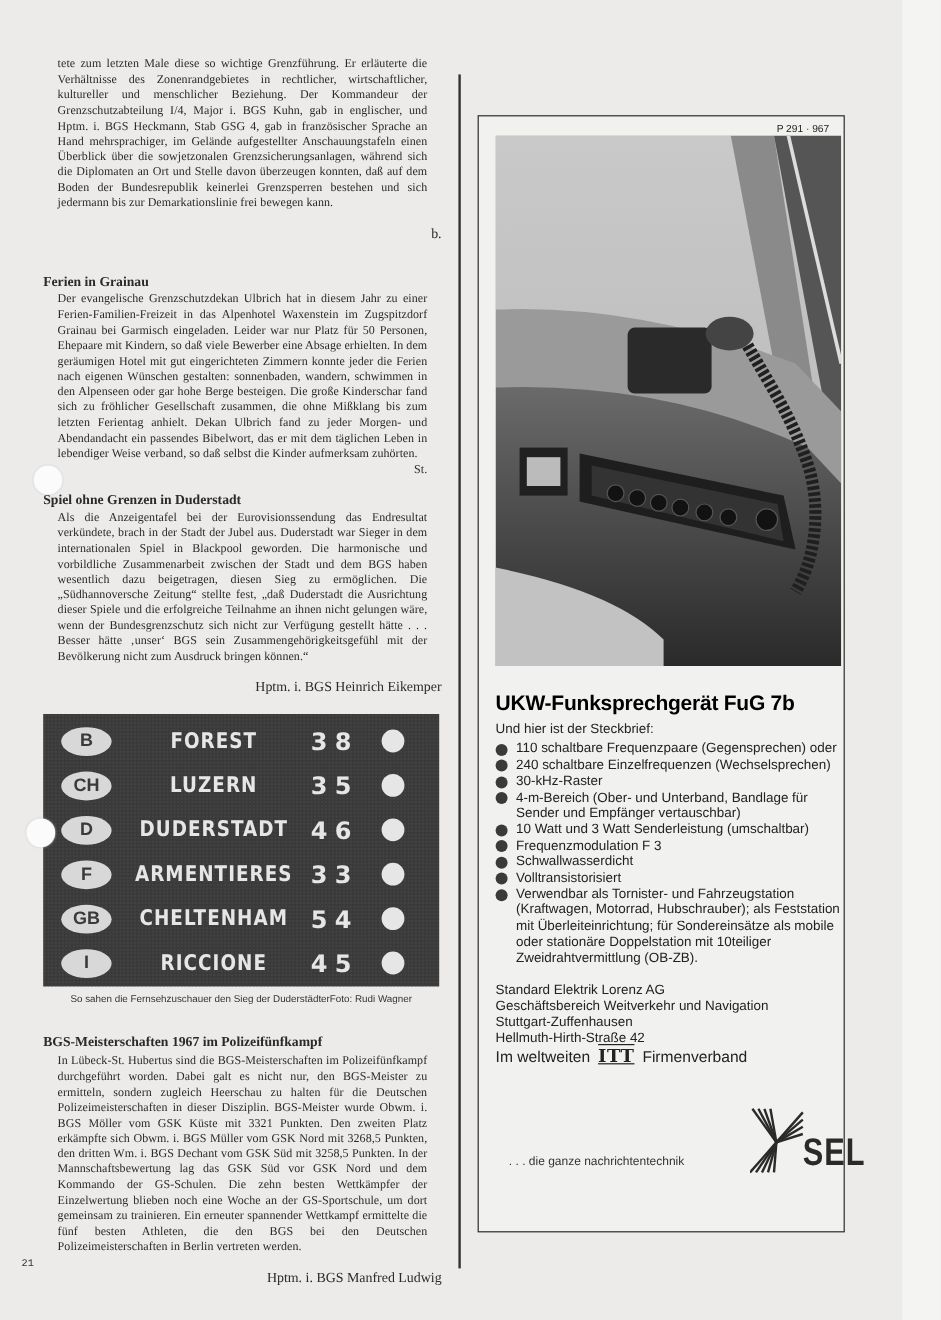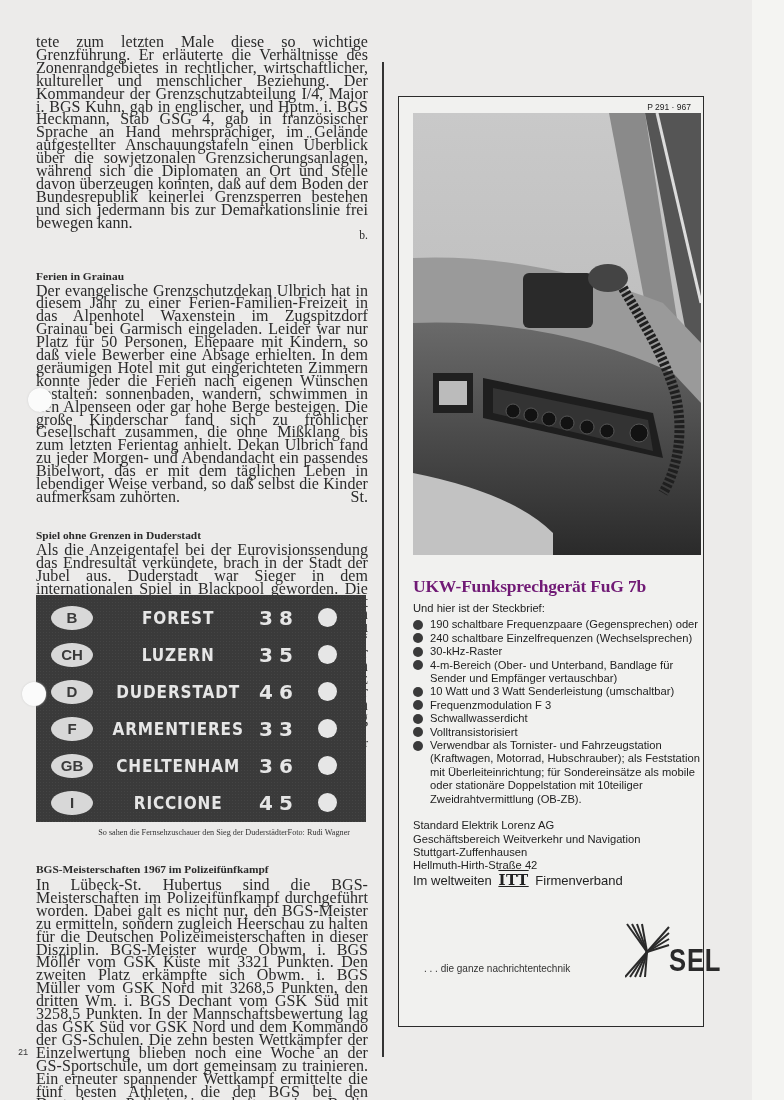--- a/index.html
+++ b/index.html
@@ -11,22 +11,22 @@
   }
   .page-edge {
     position: absolute; left: 0; top: 0; width: 752px; height: 1100px;
     background: #ecebea;
   }
   .col-left {
     position: absolute; left: 36px; top: 36px; width: 332px;
   }
   .para {
     font-family: "Liberation Serif", serif;
-    font-size: 16px; line-height: 12.9px;
-    text-align: justify; margin: 0; color: #2a2a2a;
+    font-size: 10px; line-height: 12.9px;
+    text-align: justify; margin: 12px; color: #2a2a2a;
     letter-spacing: 0.05px;
   }
   .sig { text-align: right; font-family: "Liberation Serif", serif; font-size: 11.6px; line-height: 12.9px; color:#2a2a2a; }
   .heading {
     font-family: Liberation Serif, serif; font-weight: bold;
     font-size: 11.4px; margin: 0; color: #2a2a2a; line-height: 14px;
   }
   .rule-v {
     position: absolute; left: 382px; top: 62px; width: 2px; height: 995px;
     background: #333;
@@ -56,23 +56,23 @@
   .sb-score {
     position: absolute; left: 223px; width: 50px;
     color: #e6e6e6; font-family: "DejaVu Sans", sans-serif; font-weight: bold;
     font-size: 20px; letter-spacing: 6px;
   }
   .sb-dot {
     position: absolute; left: 282px; width: 19px; height: 19px; border-radius: 50%;
     background: #e6e6e6;
   }
   .caption {
-    position: absolute; left: 20px; top: 828px; width: 330px;
-    font-family: Liberation Serif, serif; font-size: 8.2px; color: #333;
-    display: flex; justify-content: flex-end;
+    position: absolute; left: 36px; top: 828px; width: 330px;
+    font-family: Liberation Sans, sans-serif; font-size: 8.2px; color: #333;
+    display: flex; justify-content: center;
   }
   .page-num {
     position: absolute; left: 18px; top: 1048px;
     font-family: Liberation Mono, monospace; font-size: 8.5px; color: #333;
   }
   .punch-hole {
     position: absolute; width: 24px; height: 24px; border-radius: 50%;
     background: #fbfbfb; box-shadow: 0 0 2px #ccc;
   }
   
@@ -83,22 +83,22 @@
   .ad-code {
     position: absolute; right: 12px; top: 5px;
     font-family: "Liberation Sans", sans-serif; font-size: 8.5px; color: #222;
   }
   .ad-photo {
     position: absolute; left: 14px; top: 16px; width: 288px; height: 442px;
     background: #bdbdbd; overflow: hidden;
   }
   .ad-title {
     position: absolute; left: 14px; top: 479px;
-    font-family: Liberation Serif, serif; font-weight: bold;
-    font-size: 17.5px; color: #701a75; letter-spacing: -0.2px;
+    font-family: Liberation Sans, sans-serif; font-weight: bold;
+    font-size: 17.5px; color: #000000; letter-spacing: -0.2px;
   }
   .ad-body {
     position: absolute; left: 14px; top: 505px; width: 292px;
     font-family: "Liberation Sans", sans-serif; font-size: 11.2px; line-height: 13.4px; color: #222;
   }
   .ad-body p { margin: 0; }
   .spec-list { list-style: none; margin: 3px 0 0 0; padding: 0; }
   .spec-list li { position: relative; padding-left: 17px; margin: 0; }
   .spec-list li .bullet {
     position: absolute; left: 0; top: 1.5px; width: 10px; height: 10px; border-radius: 50%;
@@ -171,21 +171,21 @@
   </div>
   <div class="sb-row" style="top:115px">
     <span class="sb-badge">F</span>
     <span class="sb-city">ARMENTIERES</span>
     <span class="sb-score">33</span>
     <span class="sb-dot"></span>
   </div>
   <div class="sb-row" style="top:152px">
     <span class="sb-badge">GB</span>
     <span class="sb-city">CHELTENHAM</span>
-    <span class="sb-score">36</span>
+    <span class="sb-score">54</span>
     <span class="sb-dot"></span>
   </div>
   <div class="sb-row" style="top:189px">
     <span class="sb-badge">I</span>
     <span class="sb-city">RICCIONE</span>
     <span class="sb-score">45</span>
     <span class="sb-dot"></span>
   </div>
 </div>
 
@@ -252,21 +252,21 @@
 
       <path d="M0,360 Q100,380 140,420 L140,442 L0,442 Z" fill="#c2c2c2"></path>
     </svg>
   </div>
 
   <div class="ad-title">UKW-Funksprechgerät FuG 7b</div>
 
   <div class="ad-body">
     <p>Und hier ist der Steckbrief:</p>
     <ul class="spec-list">
-      <li><span class="bullet"></span><span>190 schaltbare Frequenzpaare (Gegensprechen) oder</span></li>
+      <li><span class="bullet"></span><span>110 schaltbare Frequenzpaare (Gegensprechen) oder</span></li>
       <li><span class="bullet"></span><span>240 schaltbare Einzelfrequenzen (Wechselsprechen)</span></li>
       <li><span class="bullet"></span><span>30-kHz-Raster</span></li>
       <li><span class="bullet"></span><span>4-m-Bereich (Ober- und Unterband, Bandlage für Sender und Empfänger vertauschbar)</span></li>
       <li><span class="bullet"></span><span>10 Watt und 3 Watt Senderleistung (umschaltbar)</span></li>
       <li><span class="bullet"></span><span>Frequenzmodulation F 3</span></li>
       <li><span class="bullet"></span><span>Schwallwasserdicht</span></li>
       <li><span class="bullet"></span><span>Volltransistorisiert</span></li>
       <li><span class="bullet"></span><span>Verwendbar als Tornister- und Fahrzeugstation (Kraftwagen, Motorrad, Hubschrauber); als Feststation mit Überleiteinrichtung; für Sondereinsätze als mobile oder stationäre Doppelstation mit 10teiliger Zweidrahtvermittlung (OB-ZB).</span></li>
     </ul>
     <p class="ad-address">Standard Elektrik Lorenz AG</p>

